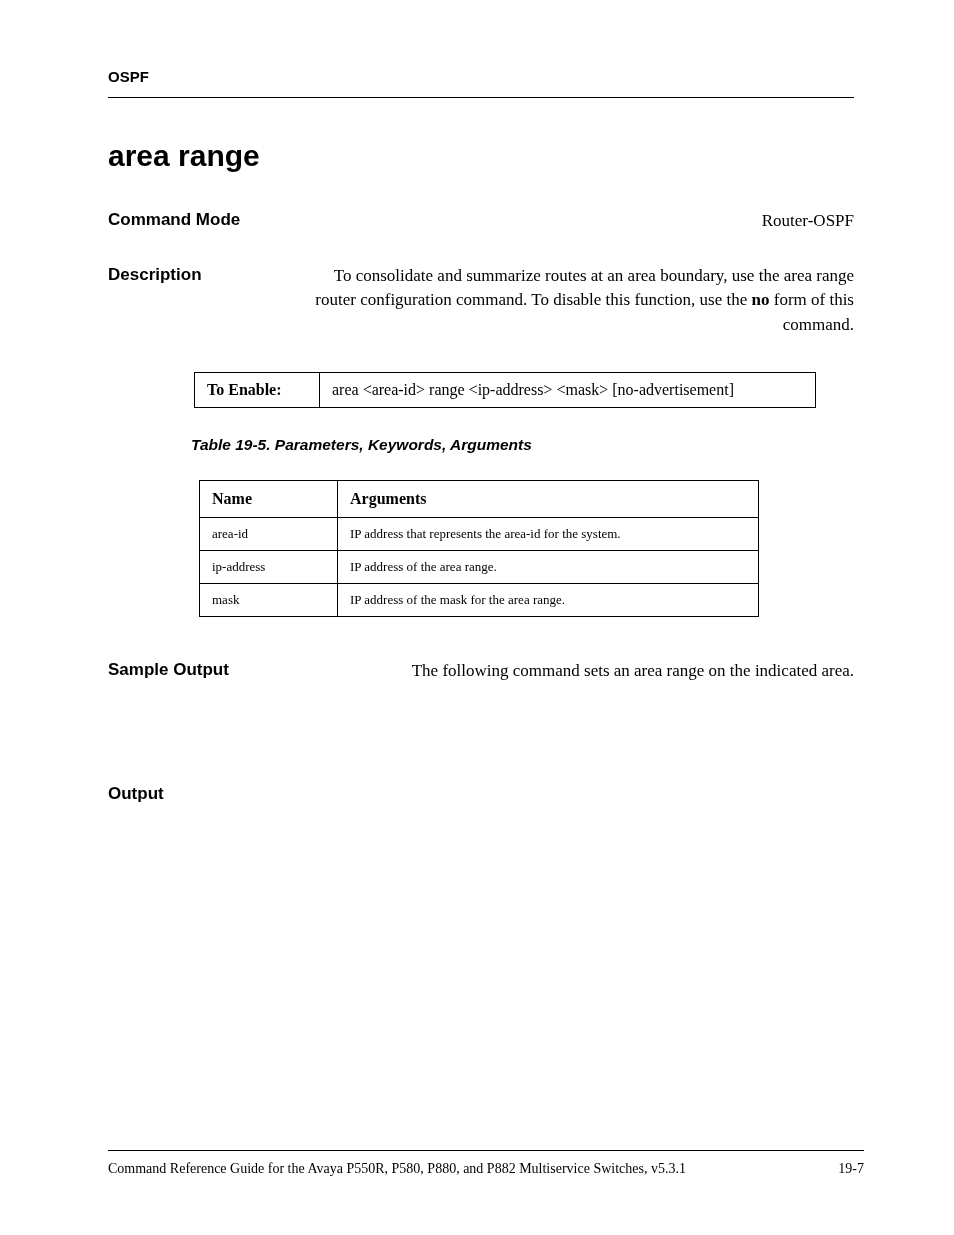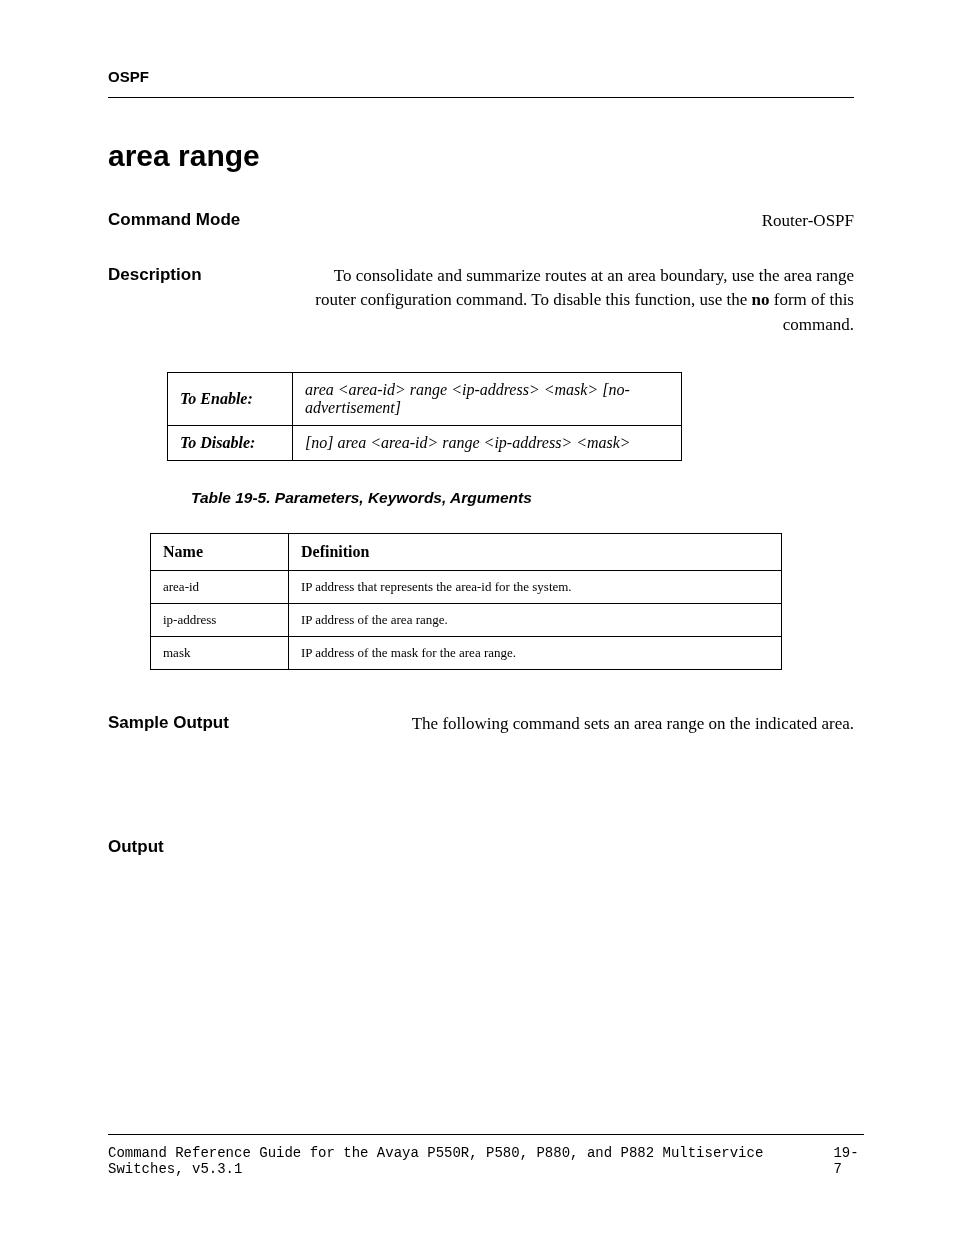--- a/index.html
+++ b/index.html
@@ -51,25 +51,24 @@
       font-size: 17px;
       line-height: 1.45;
       flex: 1;
       text-align: right;
     }
     .row-content .bold {
       font-weight: bold;
     }
     .syntax-table {
       border-collapse: collapse;
-      margin-left: 59px;
+      margin-left: 86px;
       margin-top: 34px;
       margin-bottom: 28px;
-      width: 515px;
-      font-style: italic;
+      width: 622px;
     }
     .syntax-table td {
       border: 1.5px solid #000;
       padding: 8px 12px;
       font-size: 16px;
       vertical-align: middle;
     }
     .syntax-table td.label-cell {
       font-weight: bold;
       white-space: nowrap;
@@ -80,23 +79,23 @@
       font-weight: bold;
       font-style: italic;
       font-size: 15.5px;
       text-align: left;
       margin-left: 83px;
       margin-bottom: 26px;
       width: 560px;
     }
     .params-table {
       border-collapse: collapse;
-      margin-left: 42px;
+      margin-left: 91px;
       margin-bottom: 42px;
-      width: 632px;
+      width: 560px;
     }
     .params-table th {
       border: 1.5px solid #000;
       padding: 9px 12px;
       font-weight: bold;
       text-align: left;
       font-size: 16px;
     }
     .params-table td {
       border: 1.5px solid #000;
@@ -115,21 +114,21 @@
     }
     .footer-rule {
       border: none;
       border-top: 1px solid #000;
       margin-bottom: 10px;
     }
     .footer-text {
       display: flex;
       justify-content: space-between;
       font-size: 14px;
-      font-family: Liberation Mono, monospace;
+      font-family: Liberation Serif, serif;
       align-items: flex-end;
     }
     .sample-row {
       margin-bottom: 100px;
       gap: 28px;
     }
   </style>
 </head>
 <body>
 
@@ -149,34 +148,30 @@
     <span>To consolidate and summarize routes at an area boundary, use the area range router configuration command. To disable this function, use the </span><span class="bold">no</span><span> form of this command.</span>
   </div>
 </div>
 
 <table class="syntax-table">
   <tbody>
       <tr>
     <td class="label-cell">To Enable:</td>
     <td>area &lt;area-id&gt; range &lt;ip-address&gt; &lt;mask&gt; [no-advertisement]</td>
   </tr>
-  <tr>
-    <td class="label-cell">To Disable:</td>
-    <td>[no] area &lt;area-id&gt; range &lt;ip-address&gt; &lt;mask&gt;</td>
-  </tr>
 </tbody>
   </table>
 
 <div class="table-caption">Table 19-5.  Parameters, Keywords, Arguments</div>
 
 <table class="params-table">
   <thead>
     <tr>
       <th>Name</th>
-      <th>Definition</th>
+      <th>Arguments</th>
     </tr>
   </thead>
   <tbody>
     <tr>
       <td>area-id</td>
       <td>IP address that represents the area-id for the system.</td>
     </tr>
     <tr>
       <td>ip-address</td>
       <td>IP address of the area range.</td>

